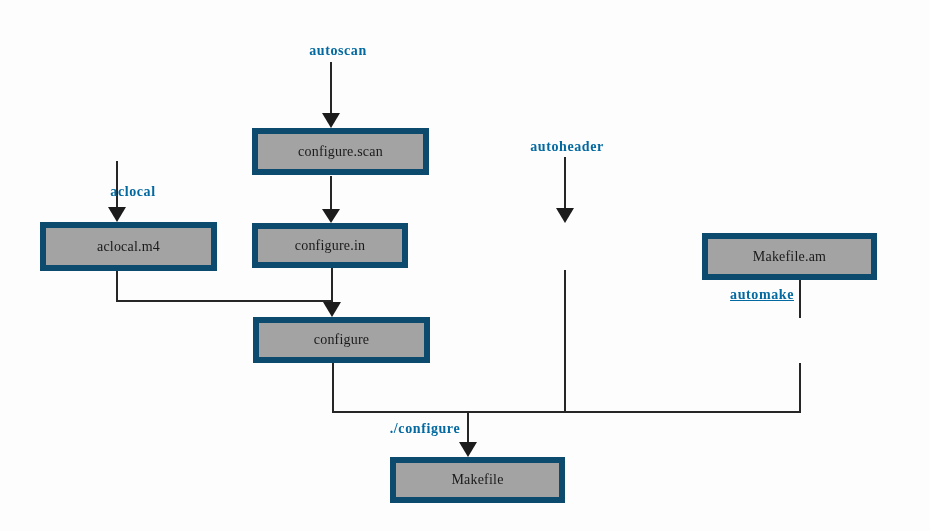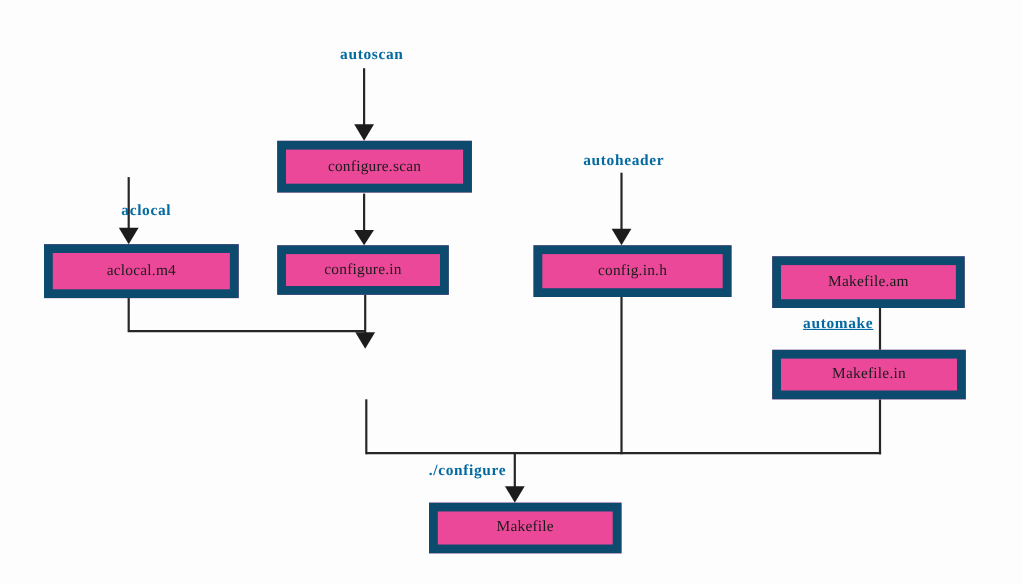--- a/index.html
+++ b/index.html
@@ -21,22 +21,22 @@
     stroke-width: 2;
     fill: none;
   }
   svg.wires polygon {
     fill: #1c1c1c;
     stroke: none;
   }
   .node {
     position: absolute;
     box-sizing: border-box;
-    border: 8px solid #0c4a6e;
-    background: #ec4899;
+    border: 6px solid #0c4a6e;
+    background: #a3a3a3;
     display: flex;
     align-items: center;
     justify-content: center;
     font-size: 14px;
     color: #1a1a1a;
     letter-spacing: 0.2px;
   }
   .cmd-label {
     position: absolute;
     transform: translateX(-50%);
@@ -86,32 +86,29 @@
   </div>
 
   <div class="node" style="left:40px; top:222px; width:177px; height:49px;align-items:center;">
     <span>aclocal.m4</span>
   </div>
 
   <div class="node" style="left:252px; top:223px; width:156px; height:45px;">
     <span>configure.in</span>
   </div>
 
-  <div class="node" style="left:485px; top:223px; width:180px; height:47px;">
-    <span>config.in.h</span>
-  </div>
 
   <div class="node" style="left:702px; top:208px; width:175px; height:47px;margin-top:25px;">
     <span>Makefile.am</span>
   </div>
 
-  <div class="node" style="left:702px; top:318px; width:176px; height:45px;">
-    <span>Makefile.in</span>
+
+  <div class="node" style="left:253px; top:317px; width:177px; height:46px;">
+    <span>configure</span>
   </div>
-
 
   <div class="node" style="left:390px; top:457px; width:175px; height:46px;">
     <span>Makefile</span>
   </div>
 
   <div class="cmd-label" style="left:338px; top:43px;">autoscan</div>
 
   <div class="cmd-label" style="left:133px; top:140px;margin-top:44px;">aclocal</div>
 
   <div class="cmd-label" style="left:567px; top:139px;">autoheader</div>

